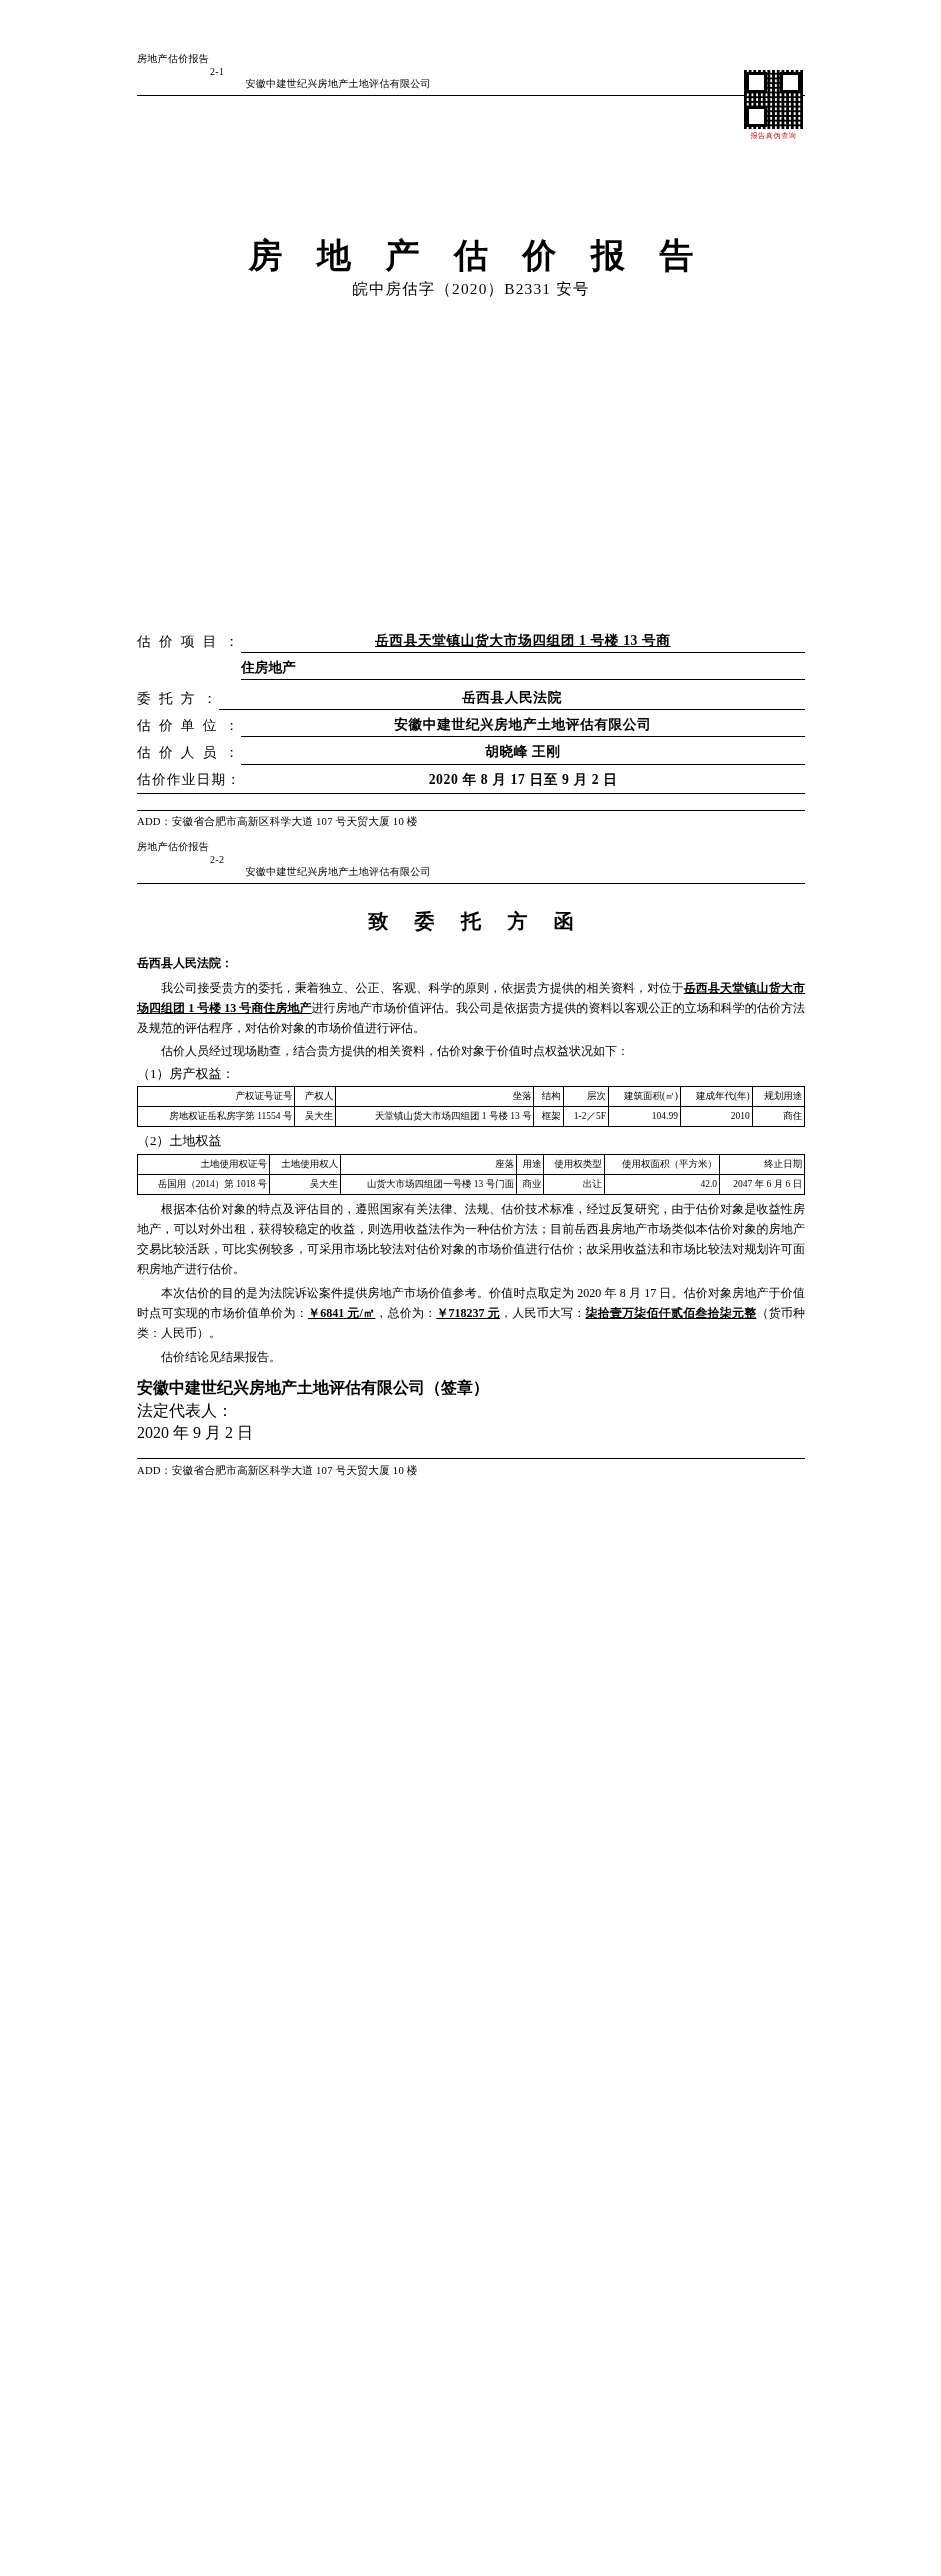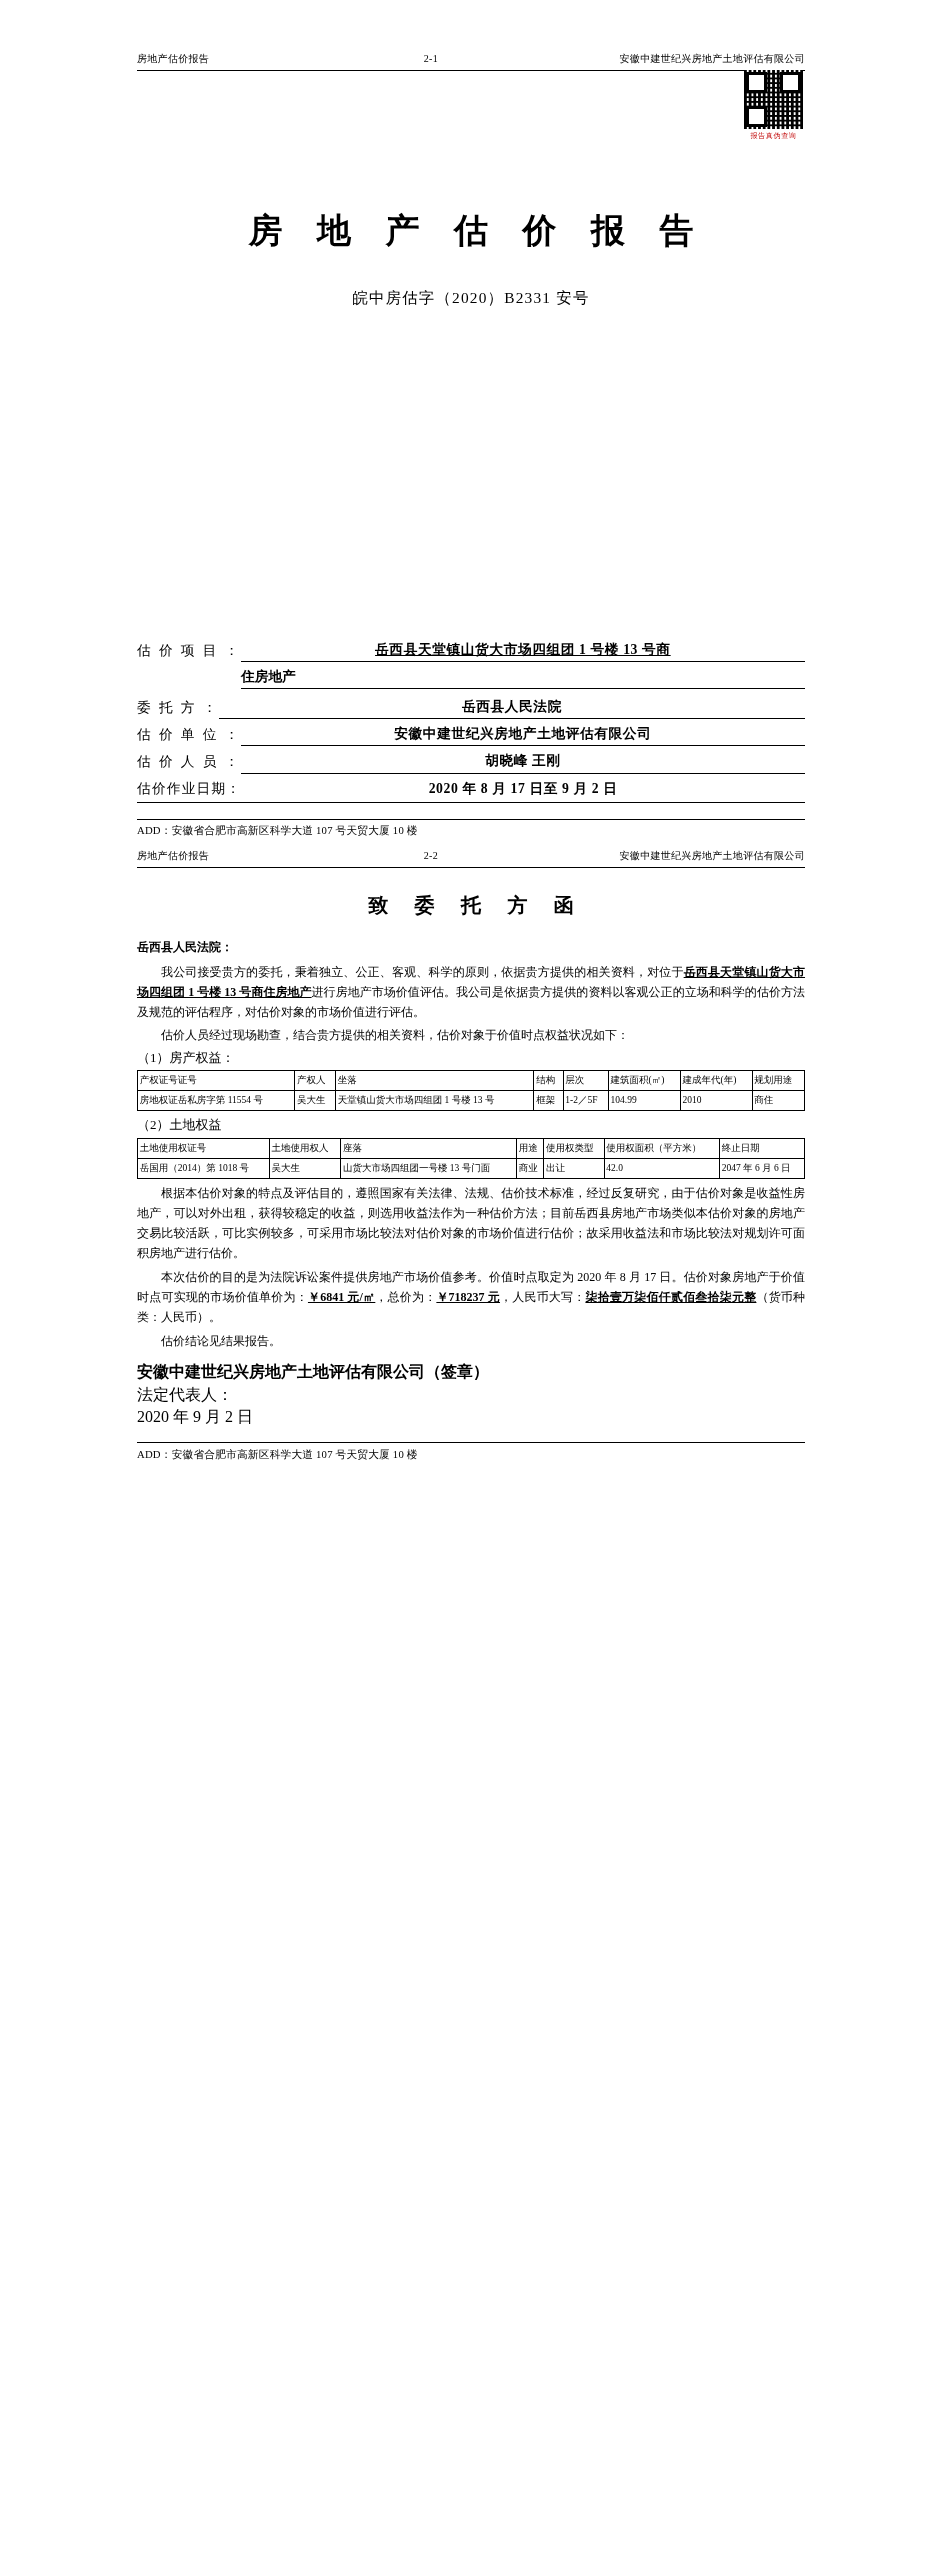--- a/index.html
+++ b/index.html
@@ -27,20 +27,21 @@
 
   
   .runhead {
     display: flex;
     align-items: baseline;
     font-size: 10px;
     letter-spacing: 0.3px;
     padding-bottom: 3.6px;
     border-bottom: 1.2px solid #000;
     margin: 0 0 0 0;
+    flex-direction: column;
   }
   .runhead .rh-left { width: 32%; }
   .runhead .rh-mid  { width: 24%; text-align: center; }
   .runhead .rh-right{ width: 44%; text-align: right; }
 
   
   .runfoot {
     font-size: 10.7px;
     border-top: 1.2px solid #000;
     padding-top: 4.7px;
@@ -98,21 +99,20 @@
     font-size: 34px;
     letter-spacing: 13px;
     font-weight: bold;
     margin-top: 137px;
     padding-left: 13px;
   }
   .cover-subtitle {
     text-align: center;
     font-size: 15.4px;
     letter-spacing: 1.2px;
-    margin-top: 34px;
   }
 
   .cover-fields {
     margin-top: 332px;
     font-size: 13.7px;
   }
   .fld {
     display: flex;
     align-items: flex-end;
     margin-bottom: 6px;
@@ -174,21 +174,21 @@
   .u { text-decoration: underline; font-weight: bold; }
 
   table.tbl {
     width: 100%;
     border-collapse: collapse;
     margin: 3.6px 0 4.7px 0;
     font-size: 9.5px;
   }
   table.tbl th, table.tbl td {
     border: 0.7px solid #000;
-    text-align: left;
+    text-align: right;
     padding: 3px 1.8px;
     line-height: 13px;
     vertical-align: middle;
   }
   table.tbl th { font-weight: normal; }
   .sect-label {
     font-size: 13px;
     margin: 2.4px 0 1.2px 0;
   }
 

